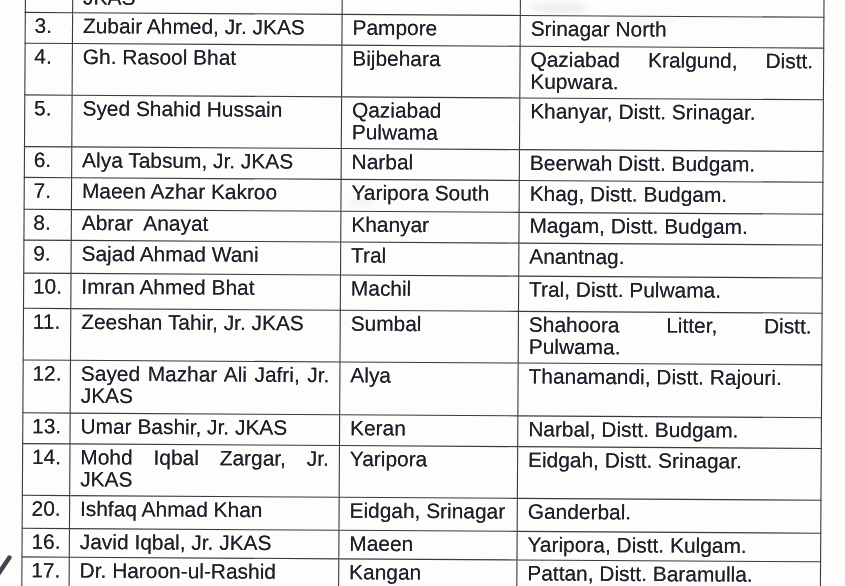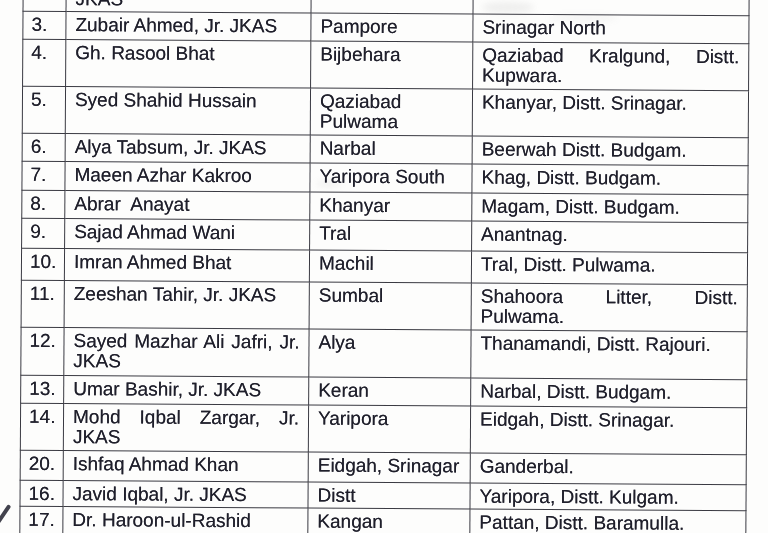--- a/index.html
+++ b/index.html
@@ -166,21 +166,21 @@
         </tr>
           <tr class="r13">
           <td class="cell-serial">20.</td>
           <td class="cell-name">Ishfaq Ahmad Khan</td>
           <td class="cell-from">Eidgah, Srinagar</td>
           <td class="cell-to">Ganderbal.</td>
         </tr>
           <tr class="r14">
           <td class="cell-serial">16.</td>
           <td class="cell-name">Javid Iqbal, Jr. JKAS</td>
-          <td class="cell-from">Distt</td>
+          <td class="cell-from">Maeen</td>
           <td class="cell-to">Yaripora, Distt. Kulgam.</td>
         </tr>
           <tr class="r15">
           <td class="cell-serial">17.</td>
           <td class="cell-name">Dr. Haroon-ul-Rashid</td>
           <td class="cell-from">Kangan</td>
           <td class="cell-to">Pattan, Distt. Baramulla.</td>
         </tr>
         </tbody>
     </table>

